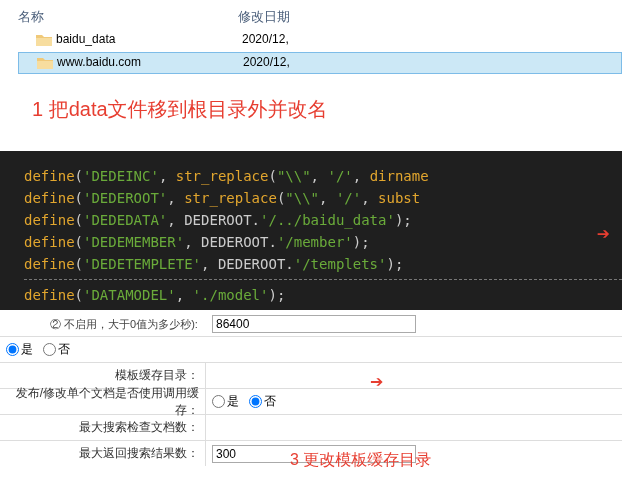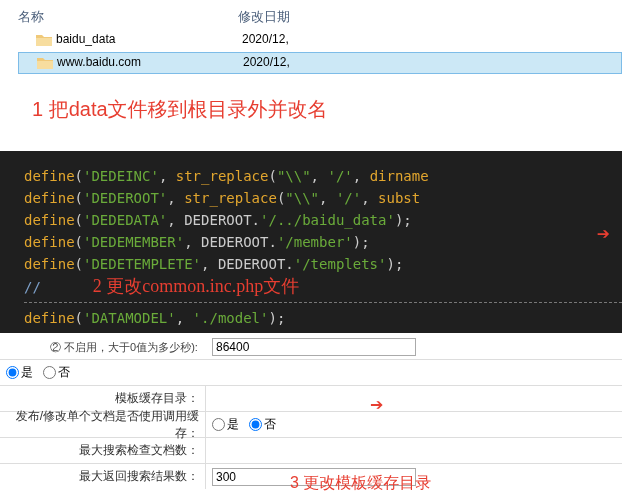--- a/index.html
+++ b/index.html
@@ -65,21 +65,20 @@
   </div>
   <div class="annot1">1 把data文件移到根目录外并改名</div>
 </div>
 
 <div class="code-block">
   <div><span class="kw">define</span><span class="pn">(</span><span class="str">'DEDEINC'</span><span class="pn">, </span><span class="kw">str_replace</span><span class="pn">(</span><span class="str">"\\"</span><span class="pn">, </span><span class="str">'/'</span><span class="pn">, </span><span class="kw">dirname</span></div>
   <div><span class="kw">define</span><span class="pn">(</span><span class="str">'DEDEROOT'</span><span class="pn">, </span><span class="kw">str_replace</span><span class="pn">(</span><span class="str">"\\"</span><span class="pn">, </span><span class="str">'/'</span><span class="pn">, </span><span class="kw">subst</span></div>
   <div><span class="kw">define</span><span class="pn">(</span><span class="str">'DEDEDATA'</span><span class="pn">, </span><span class="pn">DEDEROOT.</span><span class="str">'/../baidu_data'</span><span class="pn">);</span></div>
   <div><span class="kw">define</span><span class="pn">(</span><span class="str">'DEDEMEMBER'</span><span class="pn">, </span><span class="pn">DEDEROOT.</span><span class="str">'/member'</span><span class="pn">);</span></div>
   <div><span class="kw">define</span><span class="pn">(</span><span class="str">'DEDETEMPLETE'</span><span class="pn">, </span><span class="pn">DEDEROOT.</span><span class="str">'/templets'</span><span class="pn">);</span></div>
-  <div><span class="cm">//</span><span class="annot2">2 更改common.inc.php文件</span></div>
   <hr class="hr">
   <div><span class="kw">define</span><span class="pn">(</span><span class="str">'DATAMODEL'</span><span class="pn">, </span><span class="str">'./model'</span><span class="pn">);</span></div>
   <span class="arrow1">➔</span>
 </div>
 
 <div class="form-area">
   <div style="display:flex;align-items:center;height:24px">
     <div class="top-note" style="width:206px;text-align:left">② 不启用，大于0值为多少秒):</div>
     <div class="form-val">
         <input type="text" value="86400" style="">

